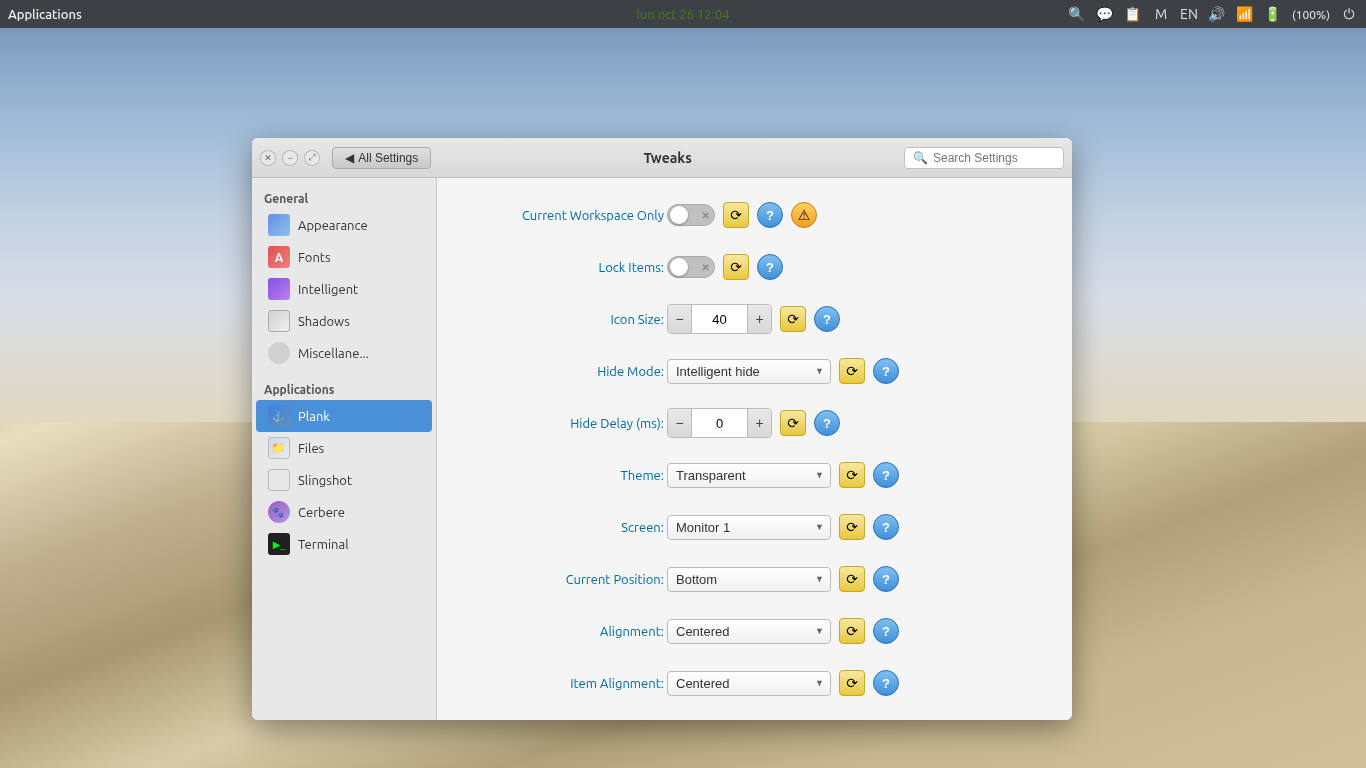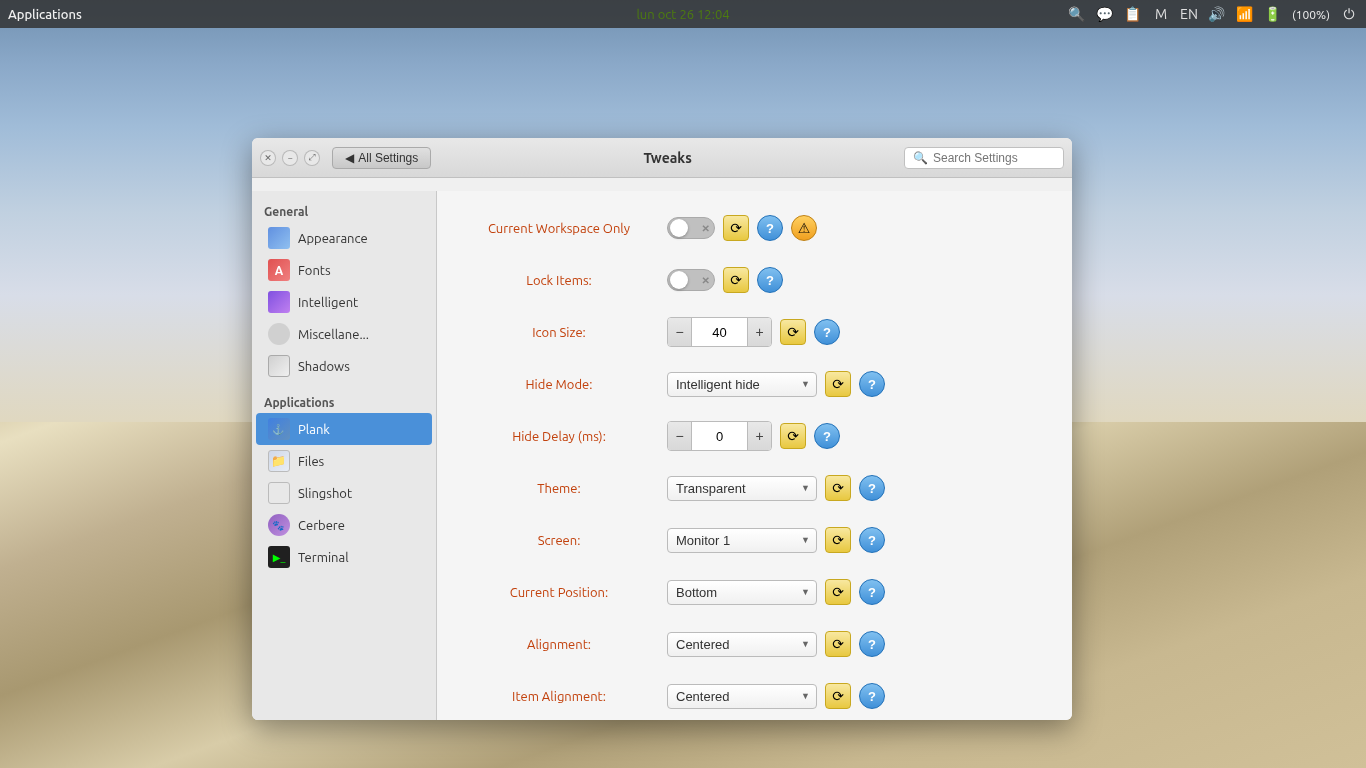--- a/index.html
+++ b/index.html
@@ -191,21 +191,20 @@
     .search-icon-small {
       color: #888;
       font-size: 12px;
     }
 
     
     .window-body {
       display: flex;
       flex: 1;
       overflow: hidden;
-      margin-top: 13px;
     }
 
     
     .sidebar {
       width: 185px;
       background: #e8e8e8;
       border-right: 1px solid #c8c8c8;
       padding: 8px 0;
       overflow-y: auto;
       flex-shrink: 0;
@@ -259,25 +258,25 @@
       background: #f5f5f5;
     }
 
     .settings-row {
       display: flex;
       align-items: center;
       margin-bottom: 18px;
       min-height: 34px;
     }
     .settings-label {
-      text-align: center;
+      text-align: right;
       width: 200px;
-      padding-right: 16px;
-      font-size: 13px;
-      color: #c2410c;
+      padding-right: 3px;
+      font-size: 13px;
+      color: #0369a1;
       flex-shrink: 0;
     }
     .settings-control {
       display: flex;
       align-items: center;
       gap: 8px;
     }
 
     
     .toggle-switch {
@@ -340,21 +339,21 @@
       justify-content: center;
       color: #444;
     }
     .number-btn:first-child {
       border-left: none;
       border-right: 1px solid #bbb;
     }
 
     
     .dropdown-select {
-      width: 150px;
+      width: 164px;
       padding: 4px 8px;
       border: 1px solid #bbb;
       border-radius: 4px;
       background: linear-gradient(180deg, white, #f0f0f0);
       font-size: 13px;
       color: #333;
       cursor: pointer;
       appearance: none;
       -webkit-appearance: none;
       padding-right: 24px;
@@ -464,26 +463,26 @@
         <div class="sidebar-item-icon icon-fonts">
           <span style="color:white;font-size:12px;font-weight:bold;">A</span>
         </div>
         <span>Fonts</span>
       </div>
       <div class="sidebar-item">
         <div class="sidebar-item-icon icon-animations"></div>
         <span>Intelligent</span>
       </div>
       <div class="sidebar-item">
+        <div class="sidebar-item-icon icon-shadows"></div>
+        <span>Shadows</span>
+      </div>
+      <div class="sidebar-item">
         <div class="sidebar-item-icon icon-misc"></div>
         <span>Miscellane...</span>
-      </div>
-      <div class="sidebar-item">
-        <div class="sidebar-item-icon icon-shadows"></div>
-        <span>Shadows</span>
       </div>
 
       <div class="sidebar-section-label" style="margin-top:8px;">Applications</div>
 
       <div class="sidebar-item active">
         <div class="sidebar-item-icon icon-plank">
           <span style="color:white;font-size:10px;">⚓</span>
         </div>
         <span>Plank</span>
       </div>

